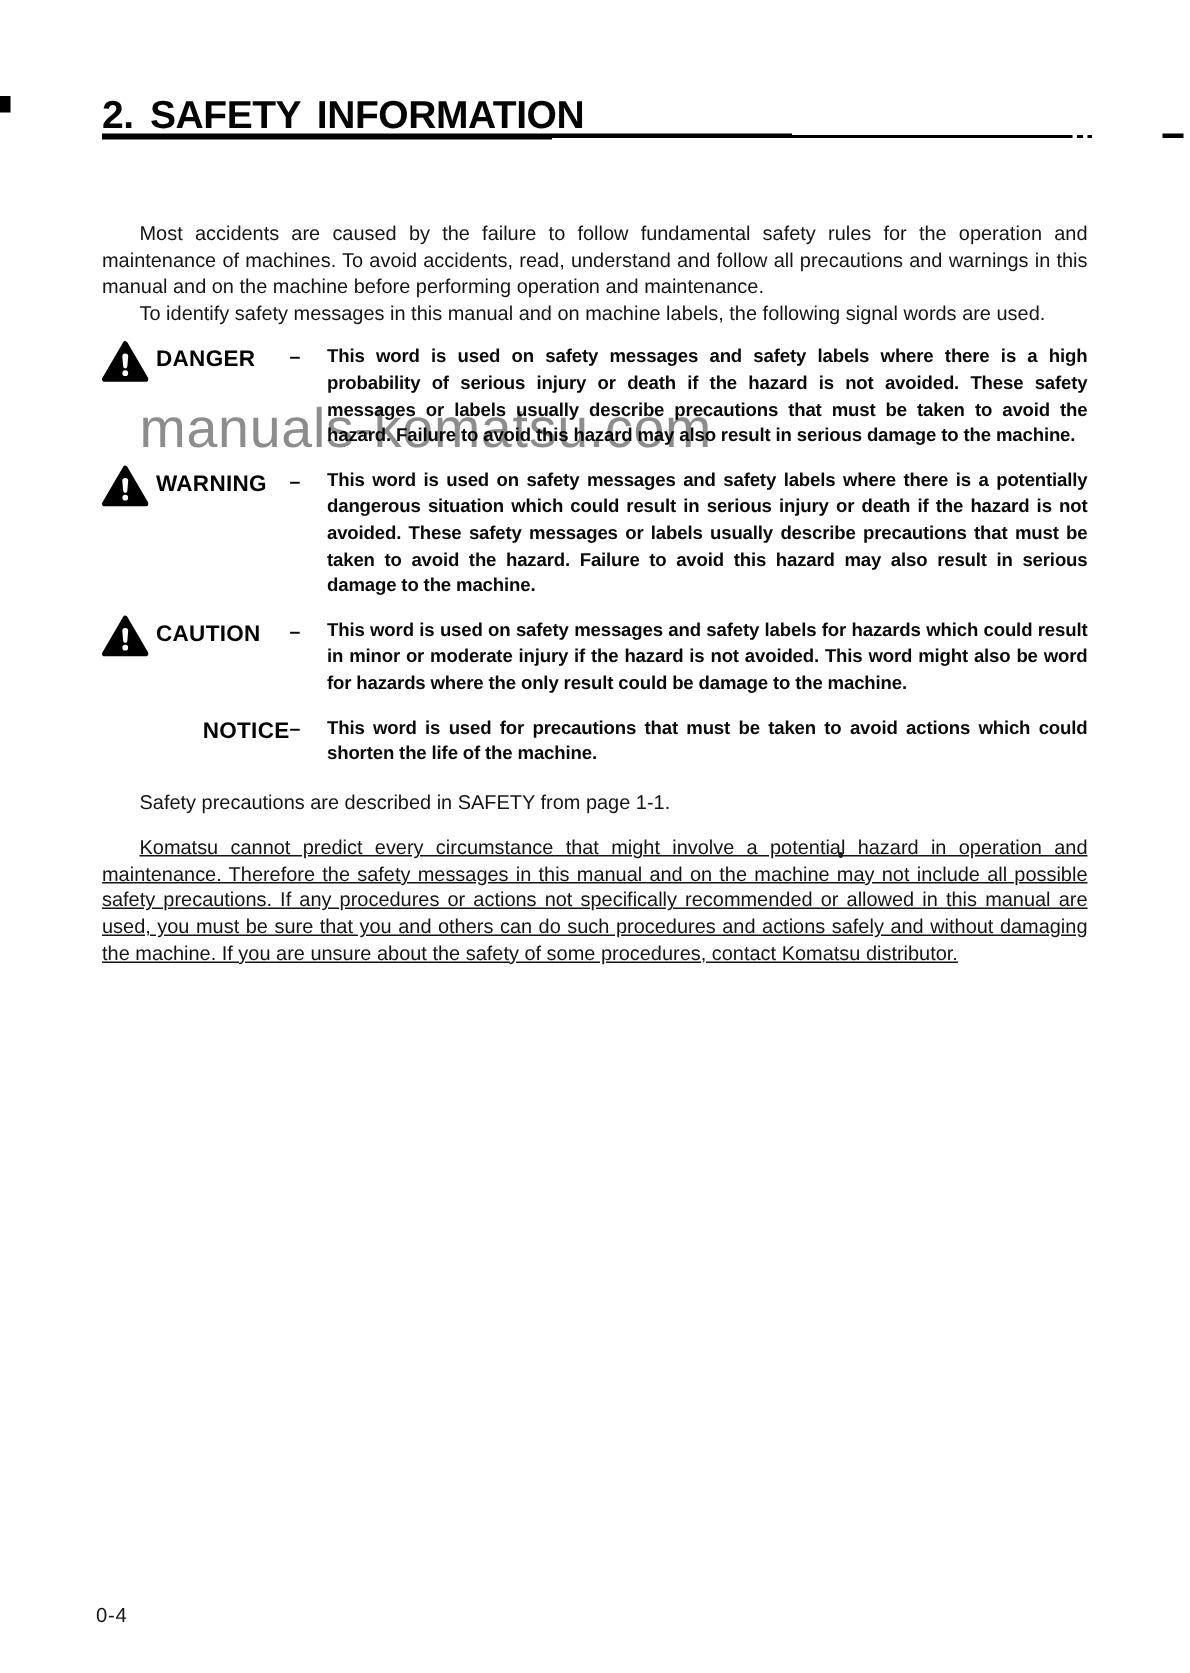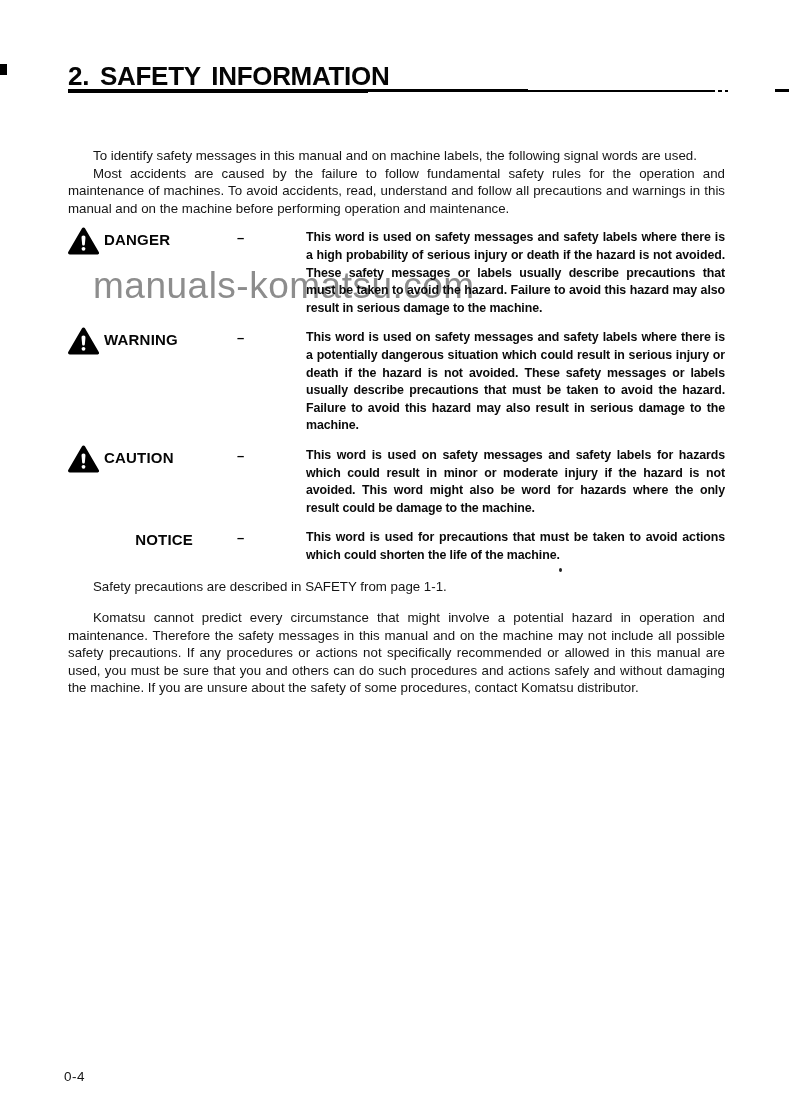--- a/index.html
+++ b/index.html
@@ -39,21 +39,21 @@
     font-size: 13.3px;
     line-height: 17.6px;
     text-align: justify;
     text-indent: 25px;
     color: #141414;
   }
   .intro { margin-top: 52px; }
 
   
   .signals { margin-top: 8px; }
-  .sig-row { display: flex; align-items: flex-start; margin-top: 12px; gap: 44px; }
+  .sig-row { display: flex; align-items: flex-start; margin-top: 12px; }
   .sig-head { width: 125px; display: flex; gap: 5px; box-sizing: border-box; flex-shrink: 0; }
   .sig-head.no-icon { padding-left: 36px; justify-content: flex-end; }
   .tri { margin-top: -2px; flex-shrink: 0; }
   .tri svg { display: block; }
   .sig-label {
     margin-top: 3px;
     font-size: 15px;
     font-weight: bold;
     line-height: 16px;
     letter-spacing: 0.2px;
@@ -73,21 +73,21 @@
     margin: 0;
     font-size: 12.4px;
     font-weight: bold;
     line-height: 17.6px;
     letter-spacing: -0.1px;
     text-align: justify;
     color: #0a0a0a;
   }
 
   .safety-note { margin-top: 14px; }
-  .komatsu-note { margin-top: 13px; }
+  .komatsu-note { margin-top: 13px; text-decoration: underline; }
 
   
   .watermark {
     position: absolute;
     left: 93px;
     top: 269px;
     z-index: 5;
     font-size: 37px;
     line-height: 34px;
     letter-spacing: 0.5px;
@@ -129,22 +129,22 @@
         <span class="rule-seg seg-a"></span>
         <span class="rule-seg seg-b"></span>
         <span class="rule-seg seg-c"></span>
         <span class="rule-seg seg-d1"></span>
         <span class="rule-seg seg-d2"></span>
         <span class="rule-seg seg-e"></span>
       </div>
     </header>
 
     <section class="intro">
+      <p class="body-p">Most accidents are caused by the failure to follow fundamental safety rules for the operation and maintenance of machines. To avoid accidents, read, understand and follow all precautions and warnings in this manual and on the machine before performing operation and maintenance.</p>
       <p class="body-p">To identify safety messages in this manual and on machine labels, the following signal words are used.</p>
-      <p class="body-p">Most accidents are caused by the failure to follow fundamental safety rules for the operation and maintenance of machines. To avoid accidents, read, understand and follow all precautions and warnings in this manual and on the machine before performing operation and maintenance.</p>
     </section>
 
     <section class="signals">
 
       <div class="sig-row">
         <div class="sig-head">
           <span class="tri">
             <svg width="31" height="28" viewBox="0 0 31 28">
               <path d="M15.5 2.2 L29.3 25.8 L1.7 25.8 Z" fill="#000" stroke="#000" stroke-width="3.4" stroke-linejoin="round"></path>
               <path d="M15.5 8.6 c1.35 0 2.05 0.85 1.95 2.1 l-0.55 6.3 c-0.08 0.95 -0.6 1.55 -1.4 1.55 c-0.8 0 -1.32 -0.6 -1.4 -1.55 l-0.55 -6.3 c-0.1 -1.25 0.6 -2.1 1.95 -2.1 Z" fill="#fff"></path>

